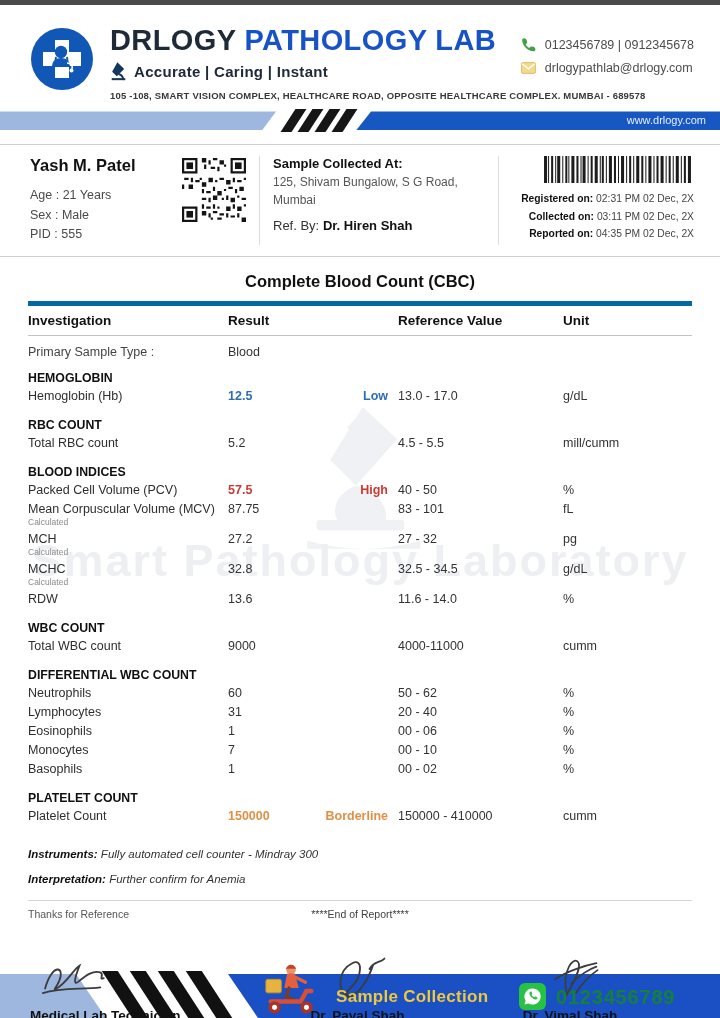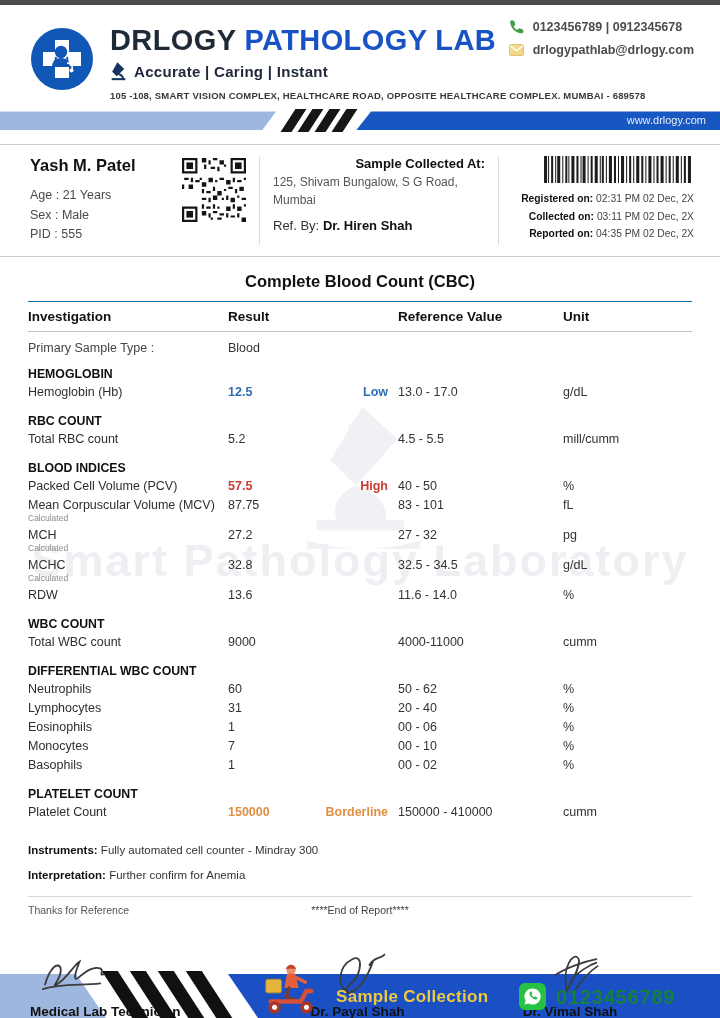--- a/index.html
+++ b/index.html
@@ -12,65 +12,65 @@
   .header { position:relative; padding:20px 28px 0 30px; z-index:2; }
   .header-left { display:flex; align-items:flex-start; }
   .logo { width:64px; height:64px; flex:0 0 64px; margin-top:2px; }
   .head-text { margin-left:16px; }
   .lab-title { font-size:29px; font-weight:bold; letter-spacing:.4px; line-height:1.05; white-space:nowrap; }
   .lab-title .t1 { color:#1f2a37; }
   .lab-title .t2 { color:#1853c5; }
   .tagline-row { display:flex; align-items:center; margin-top:7px; }
   .tagline { font-size:15px; font-weight:bold; color:#20293a; margin-left:7px; letter-spacing:.3px; }
   .address { font-size:9.5px; font-weight:600; color:#383838; margin-top:9px; letter-spacing:.2px; }
-  .contacts { position:absolute; right:26px; top:14px; font-size:12.5px; color:#4c4c4c;font-weight:bold; }
+  .contacts { position:absolute; right:26px; top:32px; font-size:12.5px; color:#4c4c4c; }
   .contact-row { display:flex; align-items:center; justify-content:flex-start; margin-bottom:9px; }
   .contact-row svg { margin-right:9px; }
 
   
   .bar { position:relative; height:19px; margin-top:10px; width:100%; }
   .bar-light { position:absolute; left:0; top:0; bottom:0; width:276px; background:#9db7de; clip-path:polygon(0 0,276px 0,262px 100%,0 100%); }
   .bar-stripes span { position:absolute; top:-2px; bottom:-2px; width:11px; background:#161616; transform:skewX(-33deg); }
   .bar-dark { position:absolute; left:356px; right:0; top:0; bottom:0; background:#1757c2; clip-path:polygon(15px 0,100% 0,100% 100%,0 100%); color:#e8eef9; font-size:11px; text-align:right; line-height:19px; padding-right:14px; }
 
   
   .patient { display:flex; margin-top:14px; border-top:1px solid #cfcfcf; border-bottom:1px solid #cfcfcf; padding:11px 26px 11px 30px; align-items:flex-start; position:relative; z-index:2; background:transparent; }
   .p-ids { width:152px; }
   .p-name { font-size:16.5px; font-weight:bold; color:#111; margin-bottom:11px; }
   .p-line { font-size:12.5px; color:#4a4a4a; line-height:1.55; }
   .p-qr { width:64px; height:64px; margin-top:2px; }
   .v-div { width:1px; align-self:stretch; background:#dcdcdc; margin:0 13px; }
   .p-sample { width:212px; }
-  .s-label { font-size:13px; font-weight:bold; color:#111; margin-bottom:3px;text-align:right; }
+  .s-label { font-size:13px; font-weight:bold; color:#111; margin-bottom:3px; }
   .s-addr { font-size:12px; color:#555; line-height:1.45; width:190px; }
   .s-ref { font-size:13px; color:#333; margin-top:9px; }
   .s-ref b { color:#111; }
   .p-times { flex:1; text-align:right; }
   .barcode { width:152px; height:30px; display:inline-block; }
   .t-row { font-size:10.3px; color:#444; line-height:1.7; }
   .t-row b { color:#111; }
 
   
   .report-title { text-align:center; font-size:16.5px; font-weight:bold; color:#111; margin-top:15px; position:relative; z-index:2; }
   .tbl { position:relative; z-index:2; margin:10px 28px 0 28px; }
   .grid-row { display:grid; grid-template-columns:200px 90px 80px 165px 1fr; align-items:start; }
-  .thead { border-top:1px solid #0369a1; border-bottom:1px solid #c3c3c3; padding:7px 0; margin-top:10px; font-size:13.5px; font-weight:bold; color:#111; }
+  .thead { border-top:5px solid #0369a1; border-bottom:1px solid #c3c3c3; padding:7px 0; margin-top:10px; font-size:13.5px; font-weight:bold; color:#111; }
   .cell { font-size:12.5px; color:#333; }
   .c-flag { text-align:right; padding-right:10px; font-weight:bold; }
   .sample-row { margin-top:9px; }
   .sample-row .lbl { color:#444; }
   .group-row { margin-top:9px; }
   .group-title { font-size:12.3px; font-weight:bold; color:#101010; padding:3px 0 2px; }
   .test-row { padding:2px 0 3px; }
   .test-name { font-size:12.5px; color:#2e2e2e; }
   .test-sub { font-size:8.5px; color:#8a8a8a; margin-top:1px; }
   .low { color:#2e6db4 !important; font-weight:bold; }
   .high { color:#cc3a31 !important; font-weight:bold; }
   .borderline { color:#e09044 !important; font-weight:bold; }
-  .notes { margin:0 28px; position:relative; z-index:2; }
+  .notes { margin:0 28px; position:relative; z-index:2;font-style:italic; }
   .note-line { font-size:11.5px; color:#333; margin-top:13px; }
   .note-line b { color:#111; }
   .notes .first { margin-top:22px; }
   .end-divider { border:none; border-top:1px solid #d7d7d7; margin:15px 28px 0 28px; }
   .thanks-row { position:relative; margin:7px 28px 0 28px; font-size:10.5px; color:#555; z-index:2; }
   .eor { position:absolute; left:50%; transform:translateX(-50%); color:#3f3f3f; }
 
   
   .sigs { display:flex; justify-content:space-between; margin:34px 55px 0 30px; position:relative; z-index:2; }
   .sig { width:210px; }

